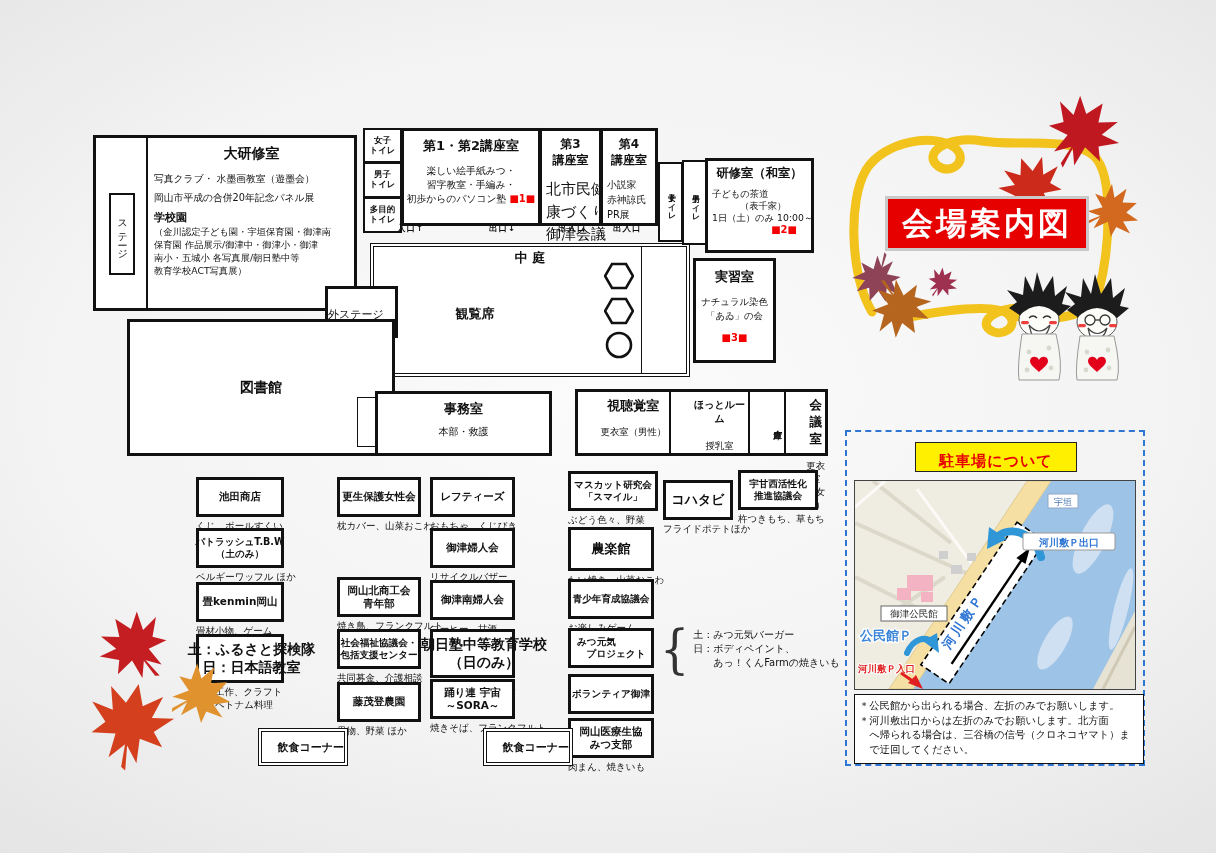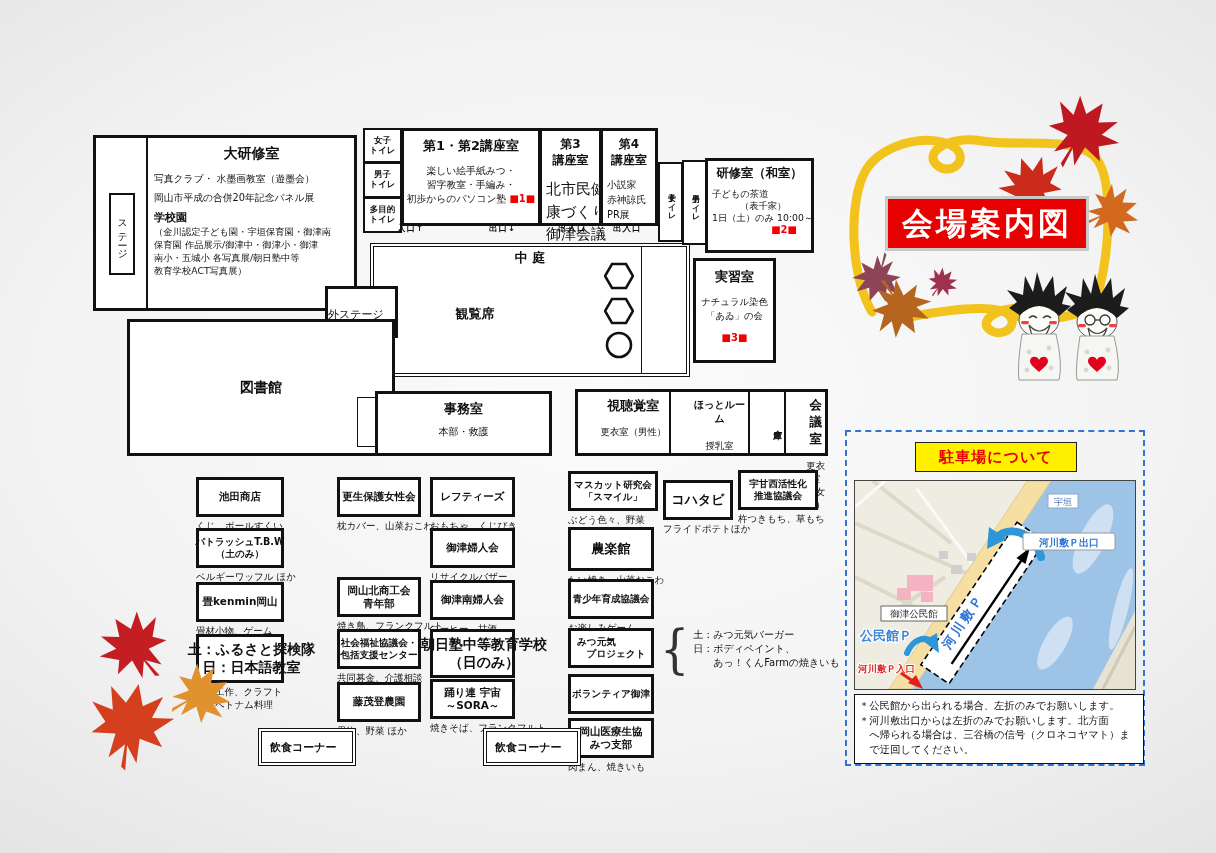--- a/index.html
+++ b/index.html
@@ -21,24 +21,24 @@
   .bname.mid{font-size:9.6px;}
   .bname.big{font-size:13px;}
   .bdesc{font-size:9.5px;margin-top:3px;white-space:pre;line-height:1.35;}
   .avrow{position:absolute;background:#fff;border:3px solid #111;display:flex;}
   .avcell{height:100%;text-align:center;padding-left:20px;}
   .avcell + .avcell{border-left:2.5px solid #111;}
   .toilet{position:absolute;background:#fff;border:2.5px solid #111;display:flex;align-items:center;justify-content:center;
     font-size:8.5px;font-weight:bold;line-height:1.15;text-align:center;white-space:pre;}
   .vtoilet{position:absolute;background:#fff;border:2.5px solid #111;display:flex;align-items:center;justify-content:center;}
   .vtoilet span{writing-mode:vertical-rl;text-orientation:upright;font-size:8px;font-weight:bold;letter-spacing:0px;}
-  .inshoku{position:absolute;background:#fff;border:4px double #111;display:flex;align-items:center;justify-content:flex-start;
-    font-weight:bold;font-size:11px;padding-left:8px;}
+  .inshoku{position:absolute;background:#fff;border:4px double #111;display:flex;align-items:center;justify-content:flex-end;
+    font-weight:bold;font-size:11px;}
   .ptitle{position:absolute;background:#fff000;border:1.5px solid #222;color:#e60000;font-weight:bold;font-size:15px;
-    display:flex;align-items:center;justify-content:center;letter-spacing:1px;}
+    display:flex;align-items:flex-end;justify-content:center;letter-spacing:1px;}
   .bigtitle{position:absolute;background:#e60000;border:3px solid #c9c9c9;color:#fff;font-weight:bold;font-size:31px;
     letter-spacing:3px;display:flex;align-items:center;justify-content:center;}
   .notes{position:absolute;background:#fff;border:1.5px solid #111;font-size:10.3px;line-height:1.42;padding:3px 4px;white-space:pre;}
   .brace-note{position:absolute;display:flex;align-items:center;}
   .brace{font-family:"DejaVu Serif",serif;font-size:46px;font-weight:normal;transform:scaleY(1.15);margin-right:4px;color:#333;}
 </style>
 </head>
 <body>
 
 <div class="canvas">

